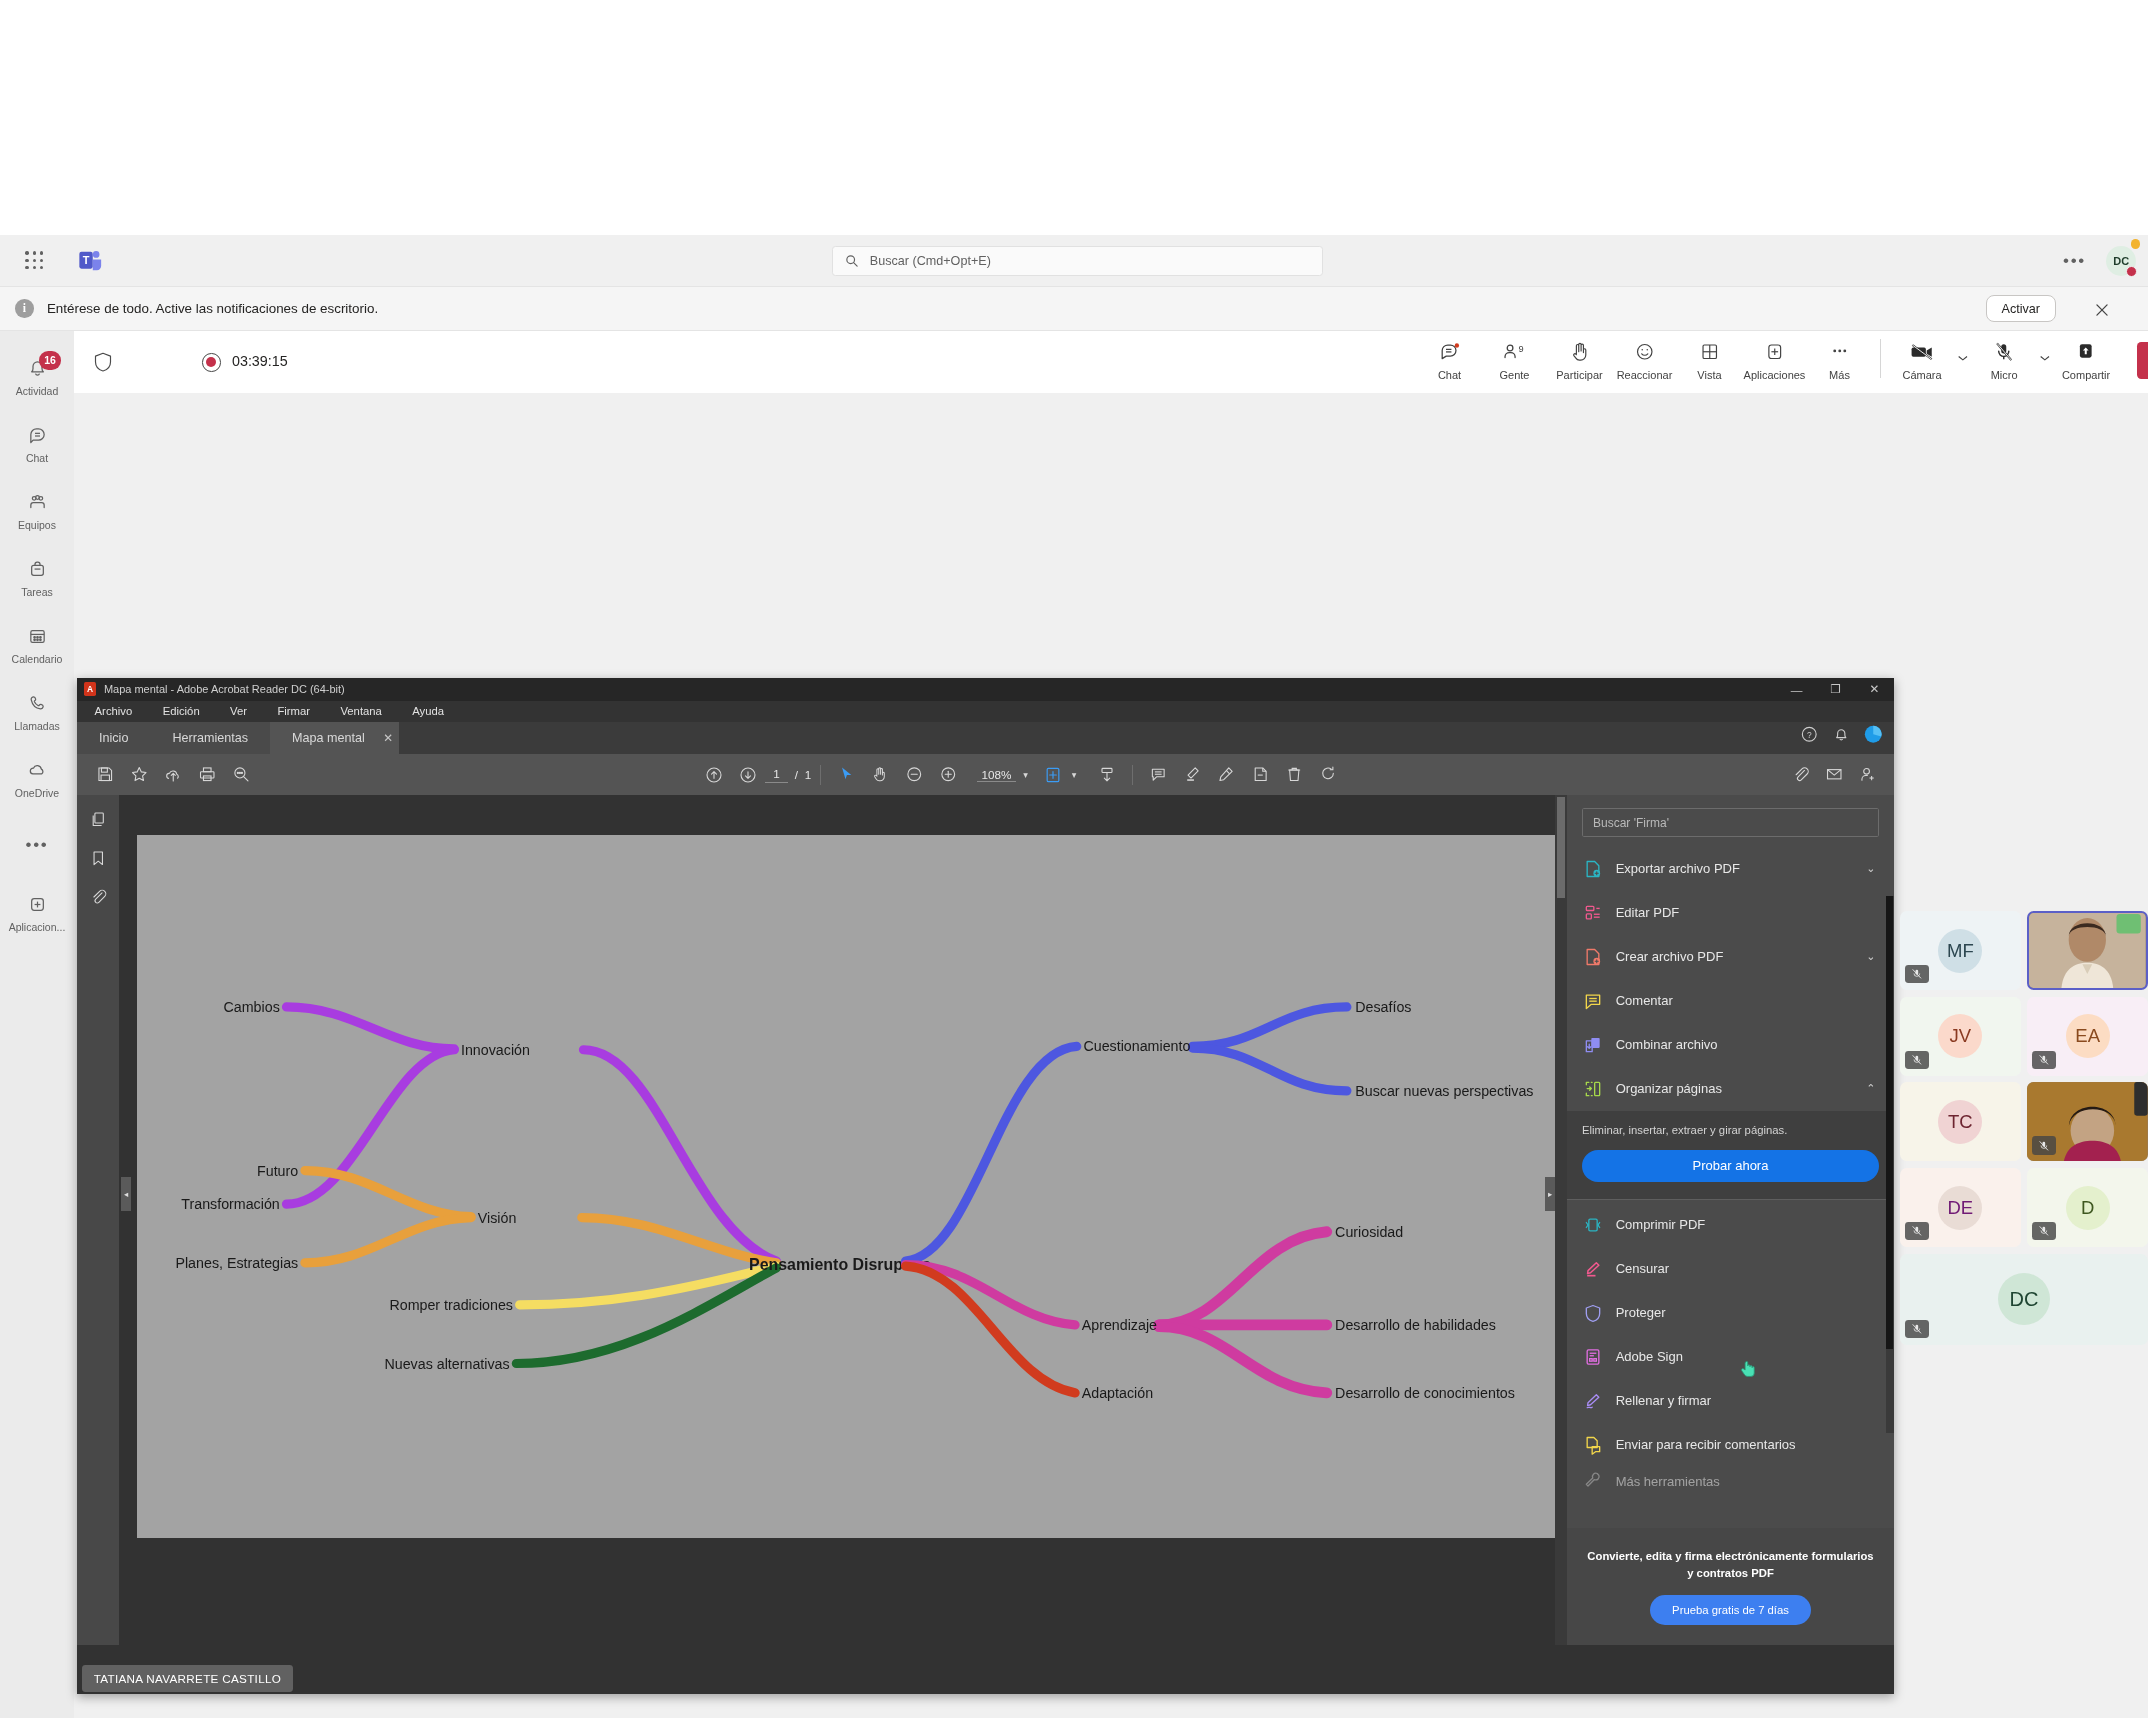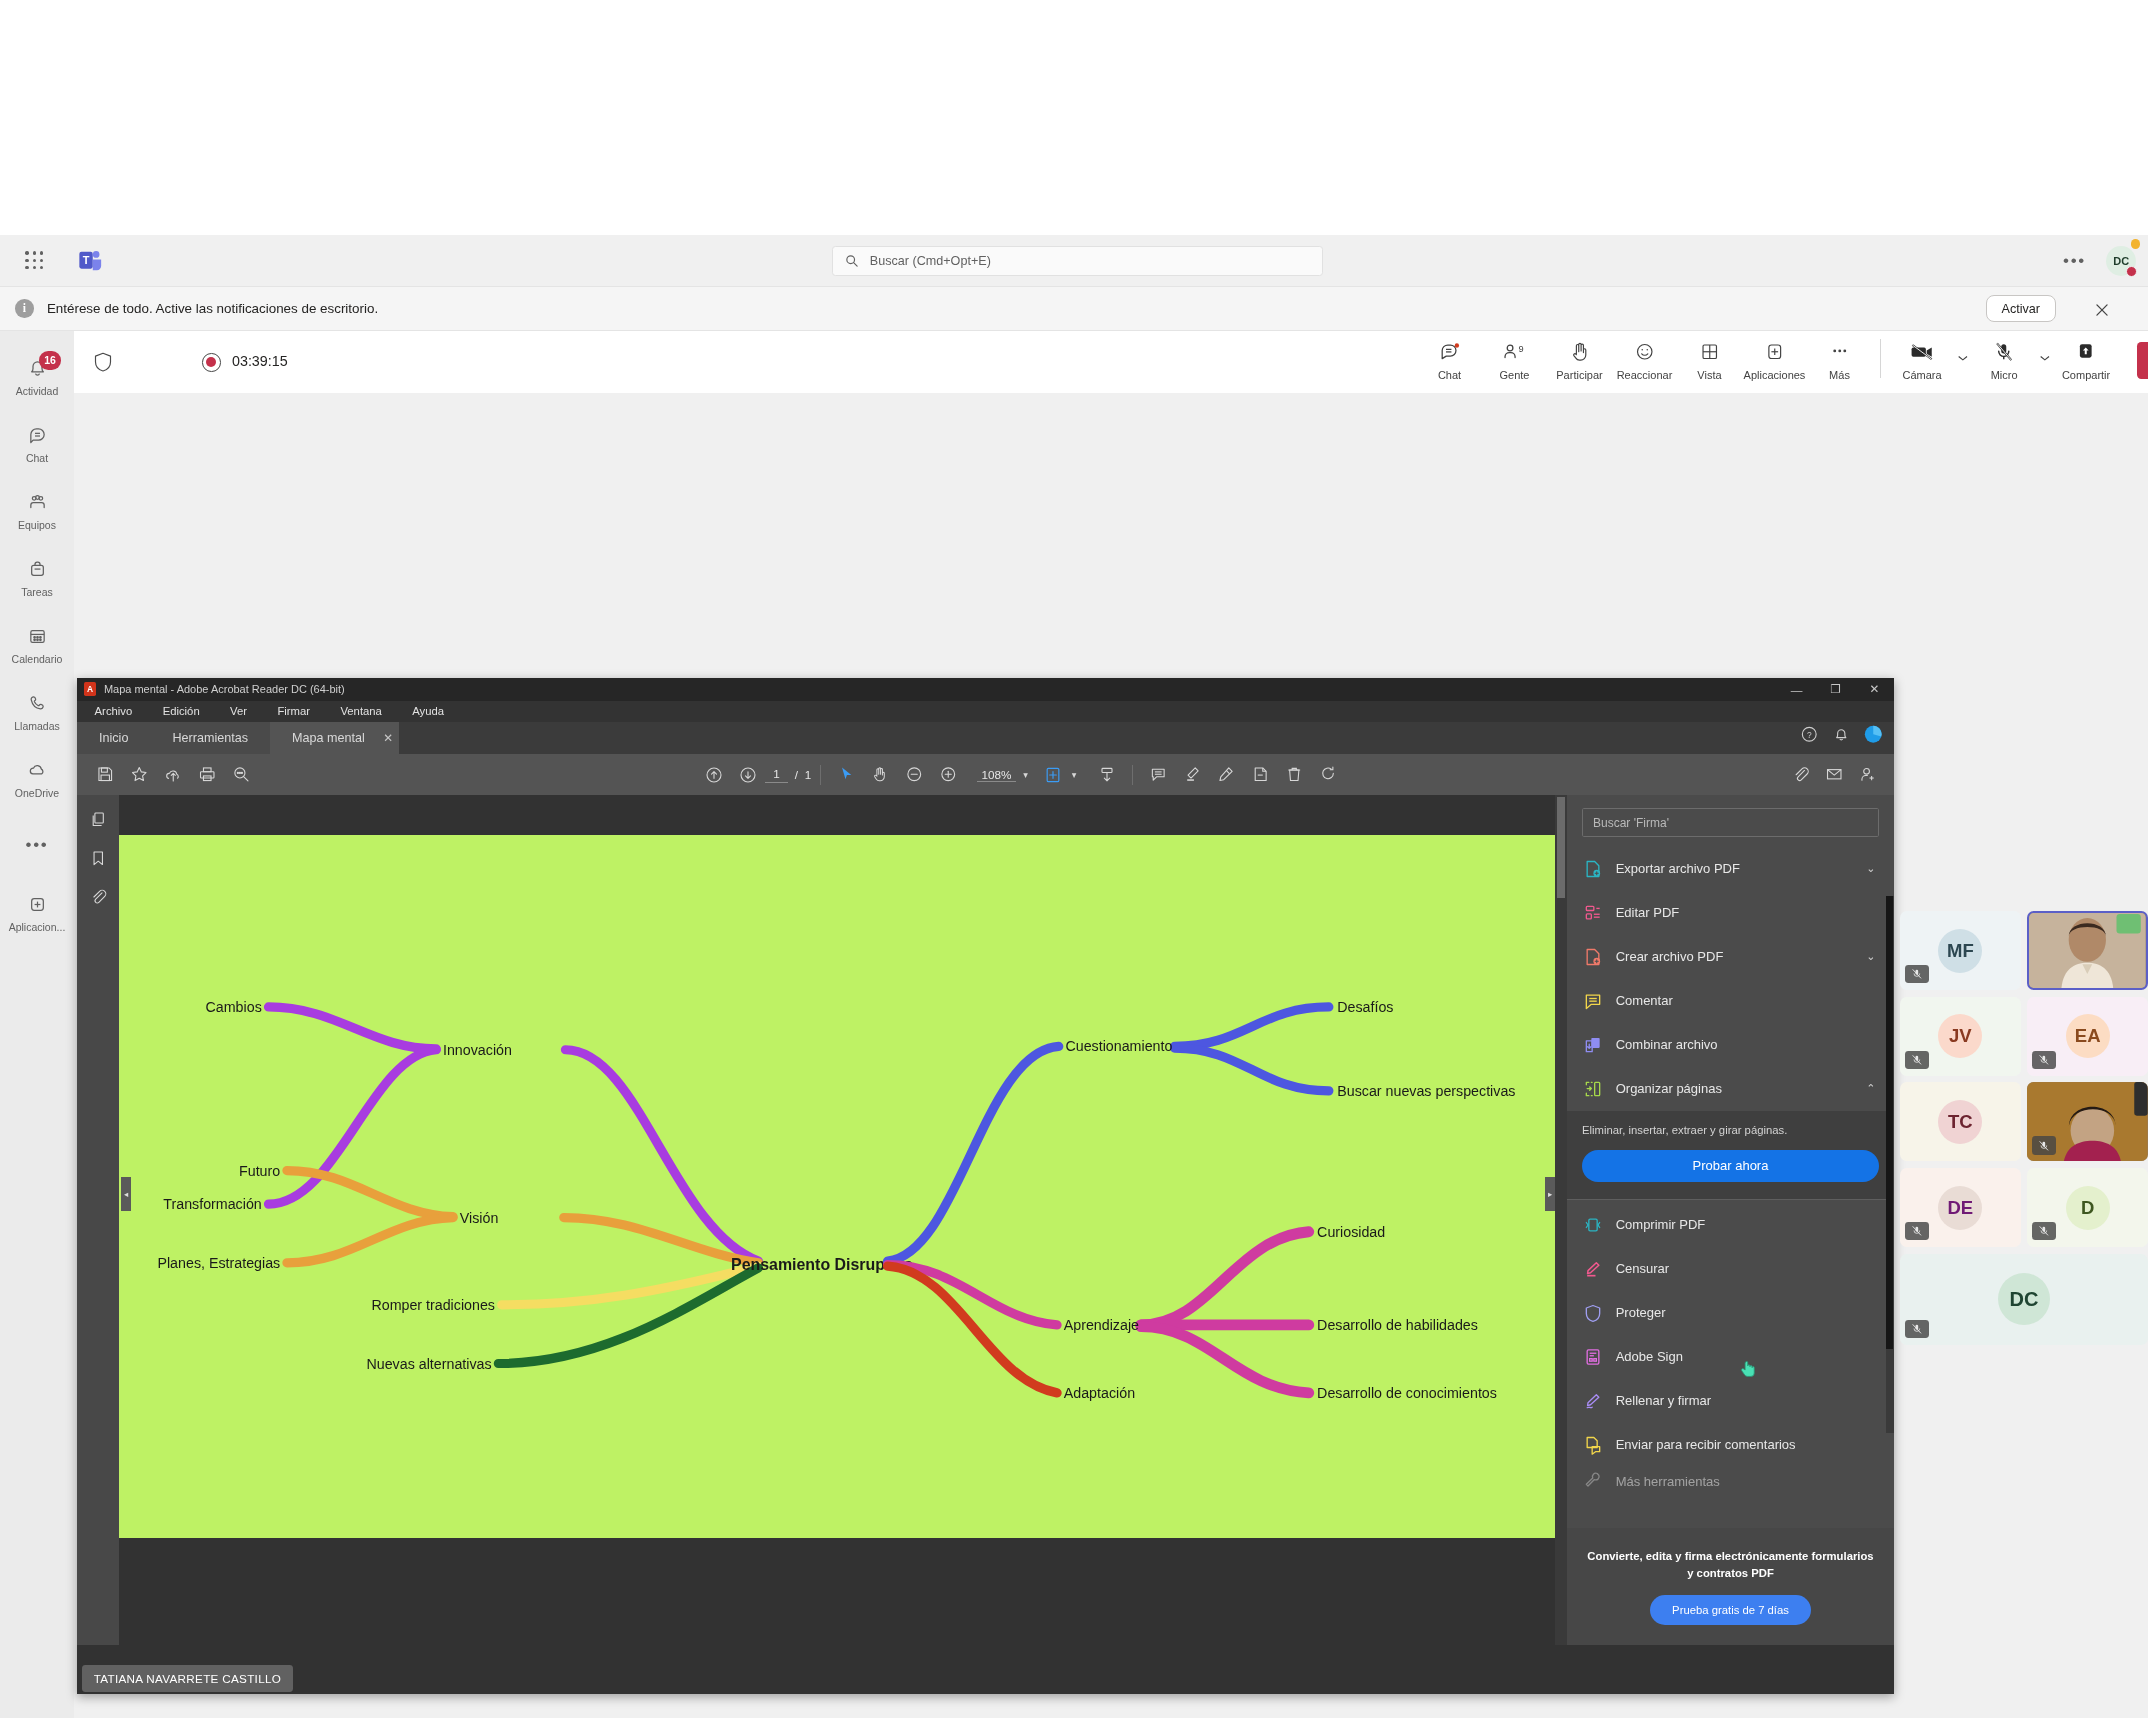--- a/index.html
+++ b/index.html
@@ -93,21 +93,21 @@
   .tb-ic { width:34px; height:34px; display:flex; align-items:center; justify-content:center; }
   .tb-sep { width:0.8px; height:20px; background:#6e6e6e; margin:0 8.4px;}
   .pageno { font-size:11.7px; color:#e6e6e6; display:flex; align-items:center; gap:6.7px;}
   .pageno .cur { border-bottom:0.8px solid #8a8a8a; padding:0 8.4px 1.7px;}
   .zoomval { font-size:11.7px; color:#e6e6e6; padding:0 5px; border-bottom:0.8px solid #8a8a8a;}
 
   .acro-body { position:absolute; left:0; top:117px; width:1817px; height:899px; background:#323232;}
   .acro-leftrail { position:absolute; left:0; top:0; width:42px; height:850px; background:#484848;
      display:flex; flex-direction:column; align-items:center; padding-top:15px; gap:20px;}
   .page-area { position:absolute; left:42px; top:0; right:337px; height:850px; background:#323232; overflow:hidden;}
-  .pdfpage { position:absolute; left:0; top:40px; width:1548px; height:703px; background:#bef264;}
+  .pdfpage { position:absolute; left:18px; top:40px; width:1548px; height:703px; background:#a3a3a3;}
   .handle-l { position:absolute; left:44px; top:382px; width:10px; height:34px; background:#5a5a5a;
      display:flex; align-items:center; justify-content:center; color:#ddd; font-size:8.4px;}
   .handle-r { position:absolute; right:339px; top:382px; width:10px; height:34px; background:#5a5a5a;
      display:flex; align-items:center; justify-content:center; color:#ddd; font-size:8.4px;}
   .vscroll { position:absolute; right:327px; top:0; width:11.7px; height:850px; background:#3a3a3a;}
   .vscroll i { position:absolute; left:1.7px; top:1.7px; width:8.4px; height:101px; background:#6b6b6b; display:block;}
 
   
   .tools-panel { position:absolute; right:0; top:0; width:327px; height:850px; background:#4b4b4b; }
   .tp-search { margin:13.4px 15px 0; height:28.5px; background:#4b4b4b; border:0.8px solid #6c6c6c; border-radius:1.7px;
@@ -134,21 +134,21 @@
 
   .presenter-badge { position:absolute; left:82px; top:1430px; height:27px; padding:0 11.7px; background:#616161;
      color:#fff; font-size:11.7px; border-radius:3.4px; display:flex; align-items:center; letter-spacing:0.3px;}
 
   
   .tiles { position:absolute; left:1900px; top:676px; width:248px; }
   .tile-row { display:flex; gap:6.7px; margin-bottom:6.7px; }
   .tile { width:121px; height:79px; border-radius:6.7px; position:relative; overflow:hidden;
      display:flex; align-items:center; justify-content:center; }
   .tile.wide { width:248px; height:91px; }
-  .av { border-radius:50%; display:flex; align-items:center; justify-content:center; font-size:18.5px; font-weight:700;}
+  .av { border-radius:50%; display:flex; align-items:center; justify-content:center; font-size:18.5px; font-weight:400;}
   .mutebadge { position:absolute; left:5px; bottom:6.7px; width:23.5px; height:18.5px; border-radius:3.4px;
      background:rgba(70,70,70,.82); display:flex; align-items:center; justify-content:center;}
   .tile.active { border:2.5px solid #5b5fc7; }
   .vidtile { background:#8d7d6d; }
 
   svg { display:block; }
 </style>
 </head>
 <body>
 

